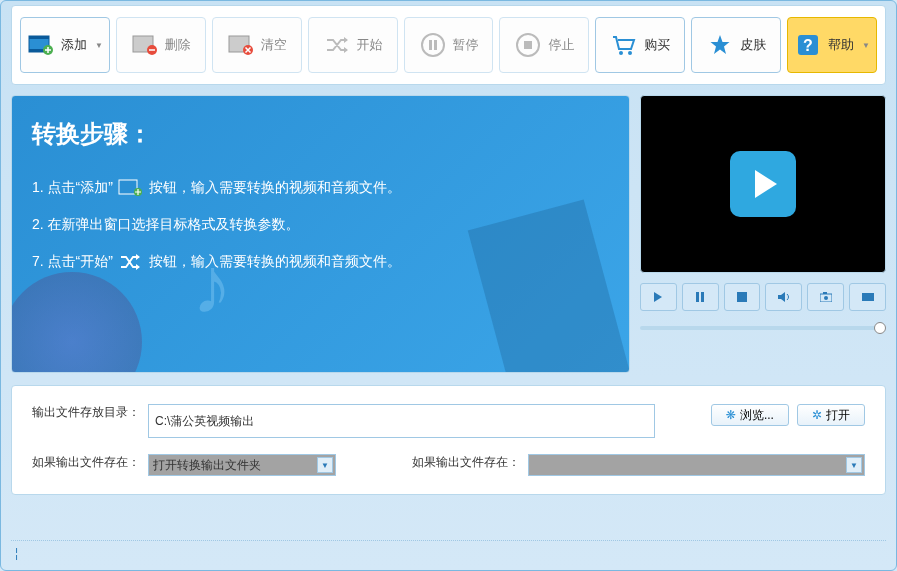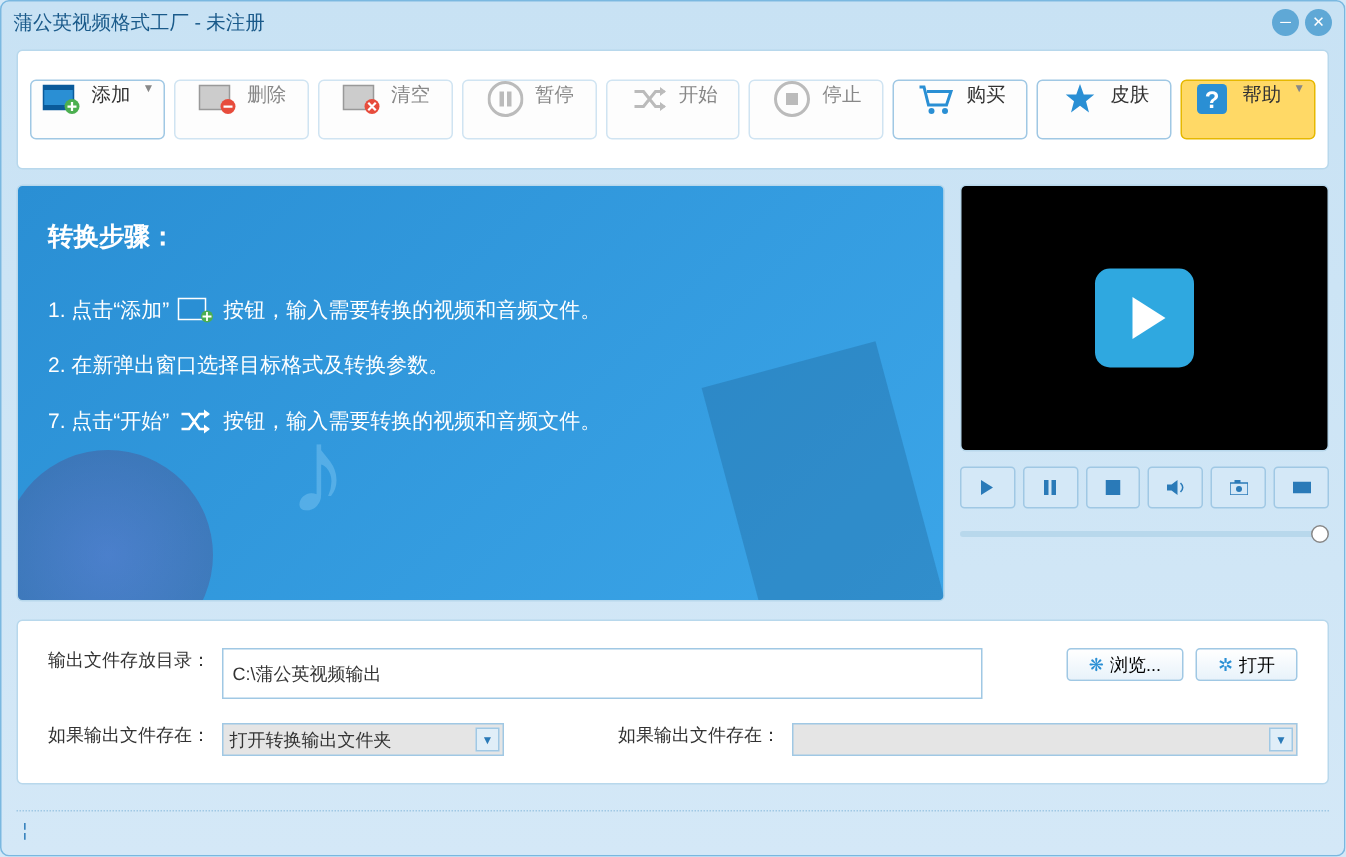--- a/index.html
+++ b/index.html
@@ -7,31 +7,31 @@
 
 .window { width: 897px; height: 571px; background: linear-gradient(#c8e2f4, #d4e8f7); border: 1px solid #7ab8e0; border-radius: 6px; display: flex; flex-direction: column; }
 
 .titlebar { height: 28px; display: flex; align-items: center; padding: 0 8px; color: #1a5a8a; font-size: 13px; }
 .titlebar .title { flex: 1; }
 .titlebar .winbtn { width: 18px; height: 18px; border-radius: 50%; margin-left: 4px; display: flex; align-items: center; justify-content: center; font-size: 10px; color: #fff; cursor: pointer; }
 .winbtn.min { background: #5fa8d6; }
 .winbtn.close { background: #5fa8d6; }
 
 .toolbar { height: 80px; margin: 4px 10px; background: #fff; border: 1px solid #b8d8ec; border-radius: 4px; display: flex; align-items: center; padding: 8px; gap: 6px; }
-.tbtn { width: 92px; height: 40px; border: 1px solid #d0e4f2; border-radius: 4px; background: #fdfdfd; display: flex; justify-content: center; gap: 6px; cursor: pointer; color: #888; font-size: 13px; }
+.tbtn { width: 92px; height: 56px; border: 1px solid #d0e4f2; border-radius: 4px; background: #fdfdfd; display: flex; align-items: center; justify-content: center; gap: 6px; cursor: pointer; color: #888; font-size: 13px; }
 .tbtn.active { color: #333; border-color: #a0c8e4; }
 .tbtn.yellow { background: #ffd966; border-color: #e6b800; color: #333; }
 .tbtn .ico { width: 28px; height: 24px; display: flex; align-items: center; justify-content: center; }
 .tbtn .lbl { font-size: 13px; }
 .tbtn .drop { font-size: 8px; color: #888; margin-left: 2px; }
 
 .midrow { display: flex; gap: 10px; margin: 6px 10px; }
 
 .preview { flex: 1; height: 278px; background: linear-gradient(135deg, #2a8fd4, #3ba5e8); border: 1px solid #b8d8ec; border-radius: 4px; color: #fff; padding: 22px 20px; position: relative; overflow: hidden; }
-.preview h2 { font-size: 17px; font-weight: bold; margin-bottom: 28px; }
+.preview h2 { font-size: 24px; font-weight: bold; margin-bottom: 28px; }
 .preview .step { font-size: 14px; margin: 18px 0; display: flex; align-items: center; flex-wrap: wrap; gap: 2px; }
 .preview .inline-ico { width: 28px; height: 20px; display: inline-flex; align-items: center; justify-content: center; margin: 0 2px; }
 .preview .bg-deco { position: absolute; opacity: 0.3; }
 .preview .bg-disc { bottom: -40px; left: -10px; width: 140px; height: 140px; border-radius: 50%; background: radial-gradient(circle, #8a4aa8, #4a2a58); }
 .preview .bg-note { bottom: 40px; left: 180px; font-size: 80px; color: #a8e0ff; }
 .preview .bg-film { bottom: -20px; right: 20px; width: 120px; height: 180px; background: #1a5a8a; transform: rotate(-15deg); }
 
 .player { width: 246px; display: flex; flex-direction: column; }
 .player .screen { height: 178px; background: #000; border: 1px solid #b8d8ec; border-radius: 4px; display: flex; align-items: center; justify-content: center; }
 .player .playbig { width: 66px; height: 66px; background: #2fa8e0; border-radius: 10px; display: flex; align-items: center; justify-content: center; }
@@ -40,40 +40,35 @@
 .player .cbtn { flex: 1; height: 28px; background: #d4e8f7; border: 1px solid #a0c8e4; border-radius: 3px; display: flex; align-items: center; justify-content: center; cursor: pointer; color: #2a7ab8; font-size: 12px; }
 .player .slider { height: 14px; margin-top: 10px; display: flex; align-items: center; }
 .player .slider .track { flex: 1; height: 4px; background: #b8d8ec; border-radius: 2px; }
 .player .slider .thumb { width: 12px; height: 12px; background: #fff; border: 1px solid #888; border-radius: 50%; margin-left: -6px; }
 
 .bottom { margin: 6px 10px; background: #fff; border: 1px solid #b8d8ec; border-radius: 4px; padding: 18px 20px; }
 .brow { display: flex; gap: 8px; margin-bottom: 16px; }
 .brow:last-child { margin-bottom: 0; }
 .blabel { color: #333; font-size: 12px; white-space: nowrap; }
 .binput { border: 1px solid #a0c8e4; background: #fff; height: 22px; padding: 16px 6px; font-size: 12px; color: #333; }
-.bselect { border: 1px solid #a0c8e4; background: #e5e5e5; height: 22px; padding: 0 4px; font-size: 12px; color: #333; position: relative; display: flex; align-items: center; }
+.bselect { border: 1px solid #a0c8e4; background: #a3a3a3; height: 22px; padding: 0 4px; font-size: 12px; color: #333; position: relative; display: flex; align-items: center; }
 .bselect .selarrow { position: absolute; right: 2px; top: 2px; width: 16px; height: 16px; background: #e0eef8; border: 1px solid #a0c8e4; display: flex; align-items: center; justify-content: center; font-size: 8px; color: #2a7ab8; }
 .bbtn { height: 22px; padding: 0 14px; border: 1px solid #a0c8e4; background: linear-gradient(#fff, #e8f2fa); border-radius: 3px; font-size: 12px; display: flex; align-items: center; gap: 4px; cursor: pointer; }
 .bbtn .bico { color: #2a8fd4; font-size: 12px; }
 
 .statusbar { height: 24px; margin: 0 10px 6px 10px; display: flex; align-items: center; padding: 0 4px; color: #2a7ab8; font-size: 12px; border-top: 1px dotted #a0c8e4; }
 .statusbar .sep { color: #2a7ab8; margin-right: 2px; }
 
 
 svg { display: block; }
 </style>
 </head>
 <body>
 
 <div class="window">
-  <div class="titlebar">
-    <span class="title">蒲公英视频格式工厂 - 未注册</span>
-    <div class="winbtn min">─</div>
-    <div class="winbtn close">✕</div>
-  </div>
 
   <div class="toolbar">
     <div class="tbtn active">
       <span class="ico">
         <svg width="28" height="22">
             <rect x="2" y="2" width="20" height="16" fill="#2a8fd4" stroke="#0a5a9a"></rect>
             <rect x="2" y="2" width="20" height="3" fill="#0a5a9a"></rect>
             <rect x="2" y="15" width="20" height="3" fill="#0a5a9a"></rect>
             <circle cx="21" cy="16" r="5" fill="#4caf50"></circle>
             <path d="M21 13v6M18 16h6" stroke="#fff" stroke-width="1.5"></path>
@@ -97,36 +92,36 @@
         <svg width="28" height="22">
             <rect x="2" y="2" width="20" height="16" fill="#ccc" stroke="#999"></rect>
             <circle cx="21" cy="16" r="5" fill="#e74c3c"></circle>
             <path d="M18.5 13.5l5 5M23.5 13.5l-5 5" stroke="#fff" stroke-width="1.5"></path>
           </svg>
       </span>
       <span class="lbl">清空</span>
     </div>
     <div class="tbtn">
       <span class="ico">
+        <svg width="26" height="22">
+            <path d="M3 6h6l8 10h6M3 16h6l8-10h6" stroke="#bbb" stroke-width="2" fill="none"></path>
+            <path d="M20 3l4 3-4 3M20 13l4 3-4 3" fill="#bbb"></path>
+          </svg>
+      </span>
+      <span class="lbl">开始</span>
+    </div>
+    <div class="tbtn">
+      <span class="ico">
         <svg width="24" height="24">
             <circle cx="12" cy="12" r="11" fill="none" stroke="#bbb" stroke-width="2"></circle>
             <rect x="8" y="7" width="3" height="10" fill="#bbb"></rect>
             <rect x="13" y="7" width="3" height="10" fill="#bbb"></rect>
           </svg>
       </span>
       <span class="lbl">暂停</span>
-    </div>
-    <div class="tbtn">
-      <span class="ico">
-        <svg width="26" height="22">
-            <path d="M3 6h6l8 10h6M3 16h6l8-10h6" stroke="#bbb" stroke-width="2" fill="none"></path>
-            <path d="M20 3l4 3-4 3M20 13l4 3-4 3" fill="#bbb"></path>
-          </svg>
-      </span>
-      <span class="lbl">开始</span>
     </div>
     <div class="tbtn">
       <span class="ico">
         <svg width="24" height="24">
             <circle cx="12" cy="12" r="11" fill="none" stroke="#bbb" stroke-width="2"></circle>
             <rect x="8" y="8" width="8" height="8" fill="#bbb"></rect>
           </svg>
       </span>
       <span class="lbl">停止</span>
     </div>

